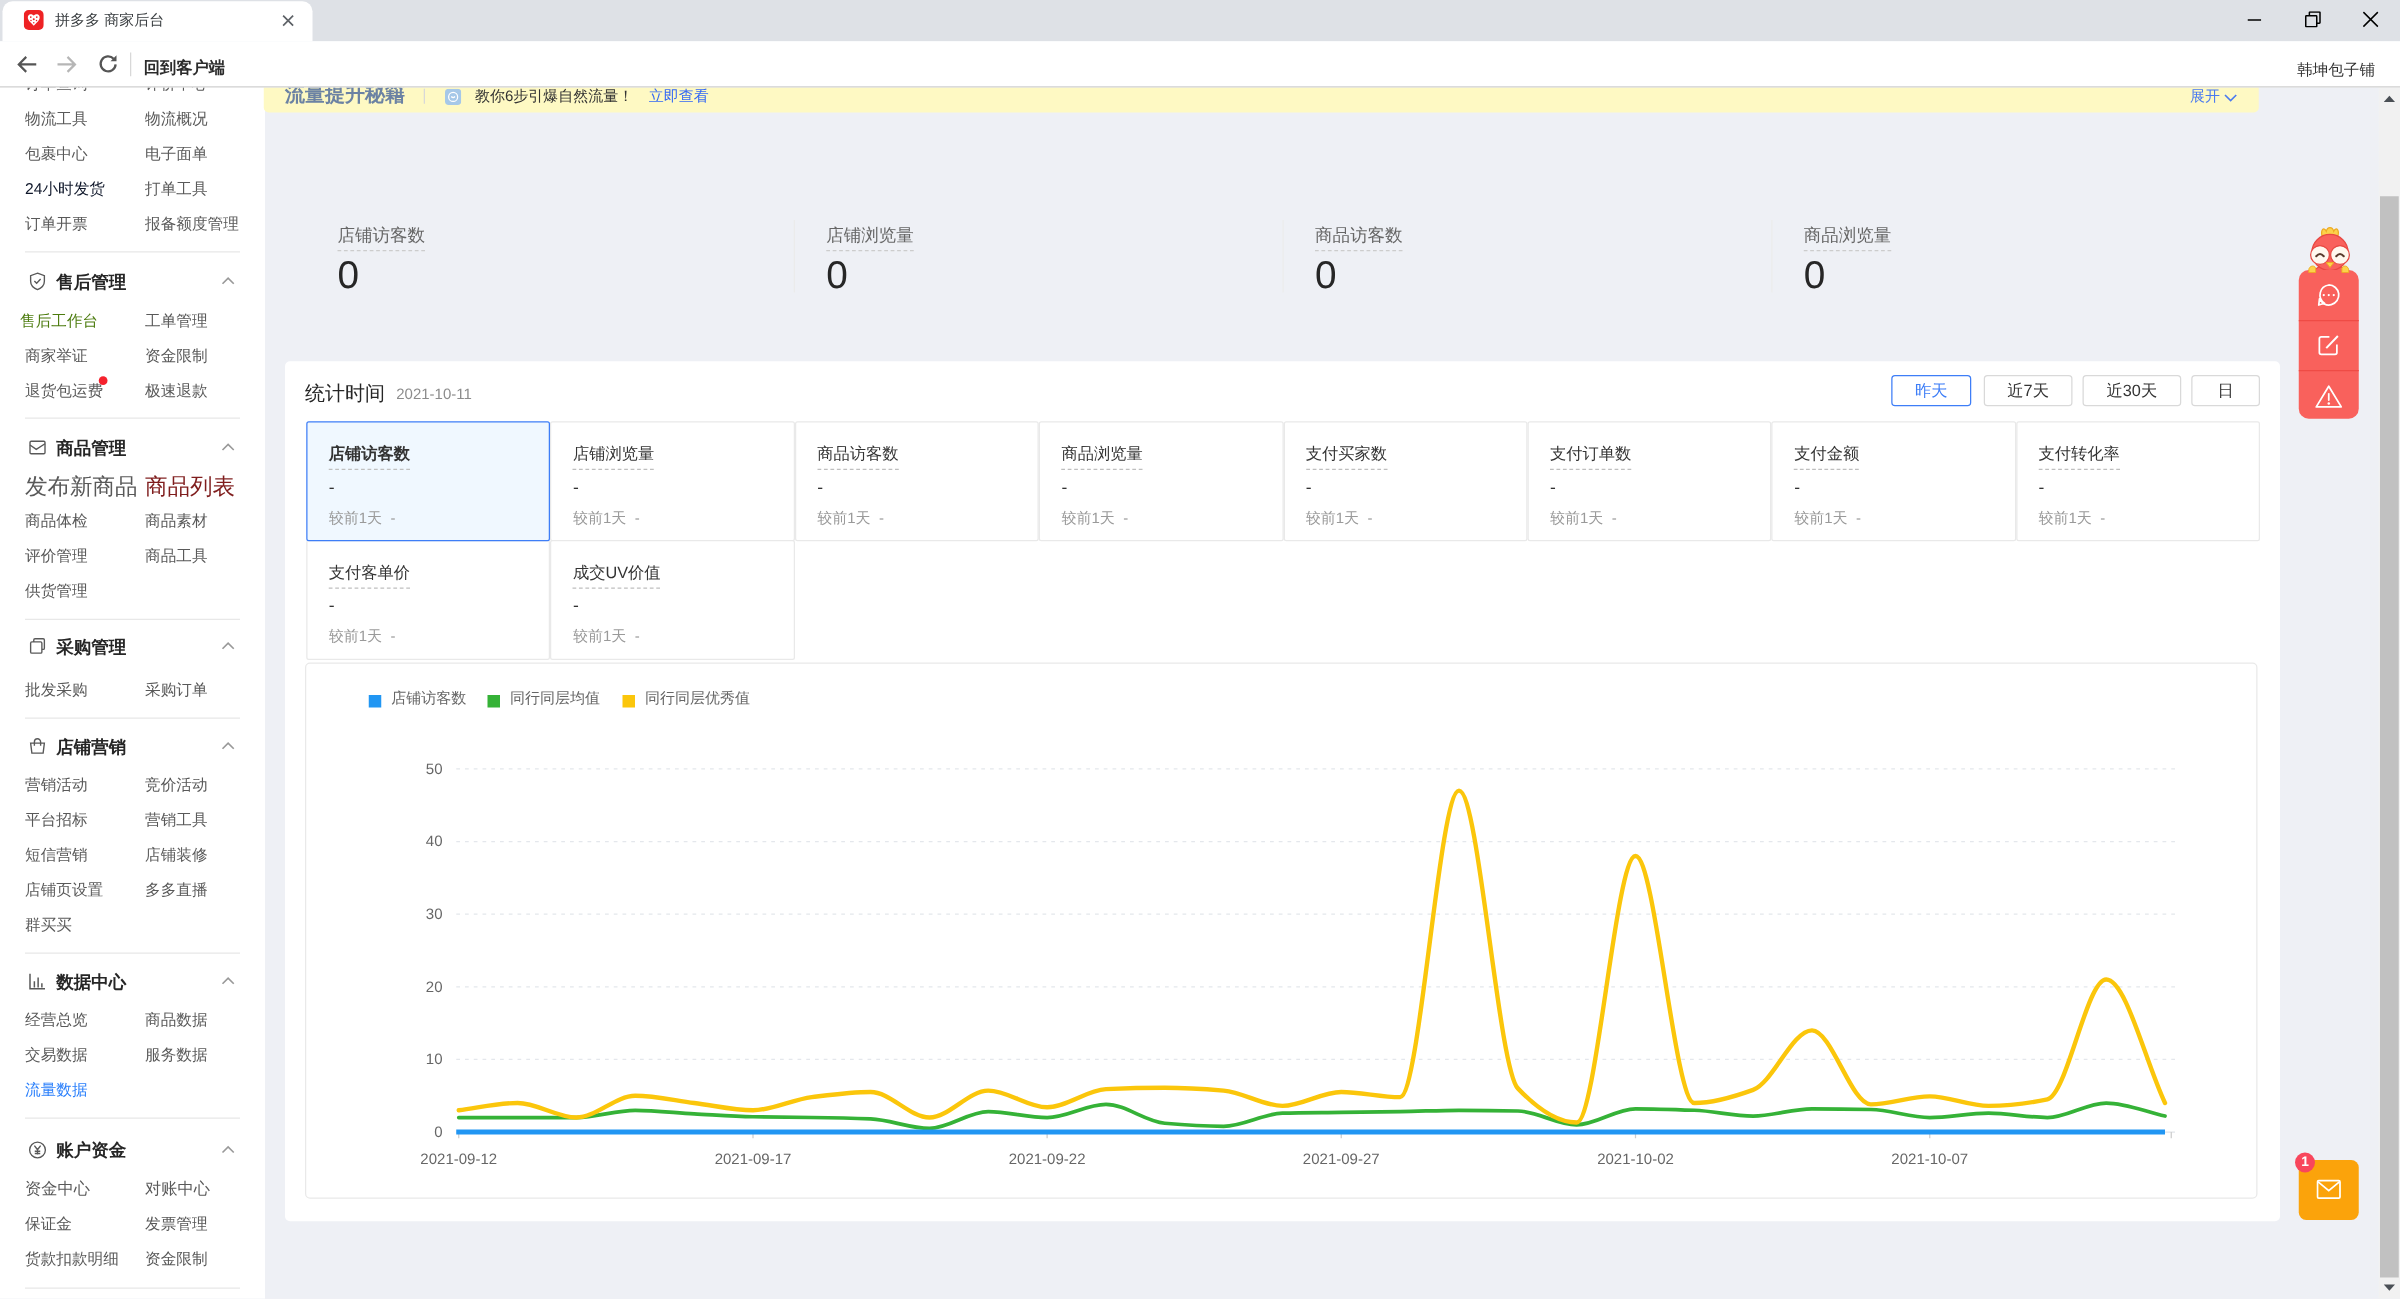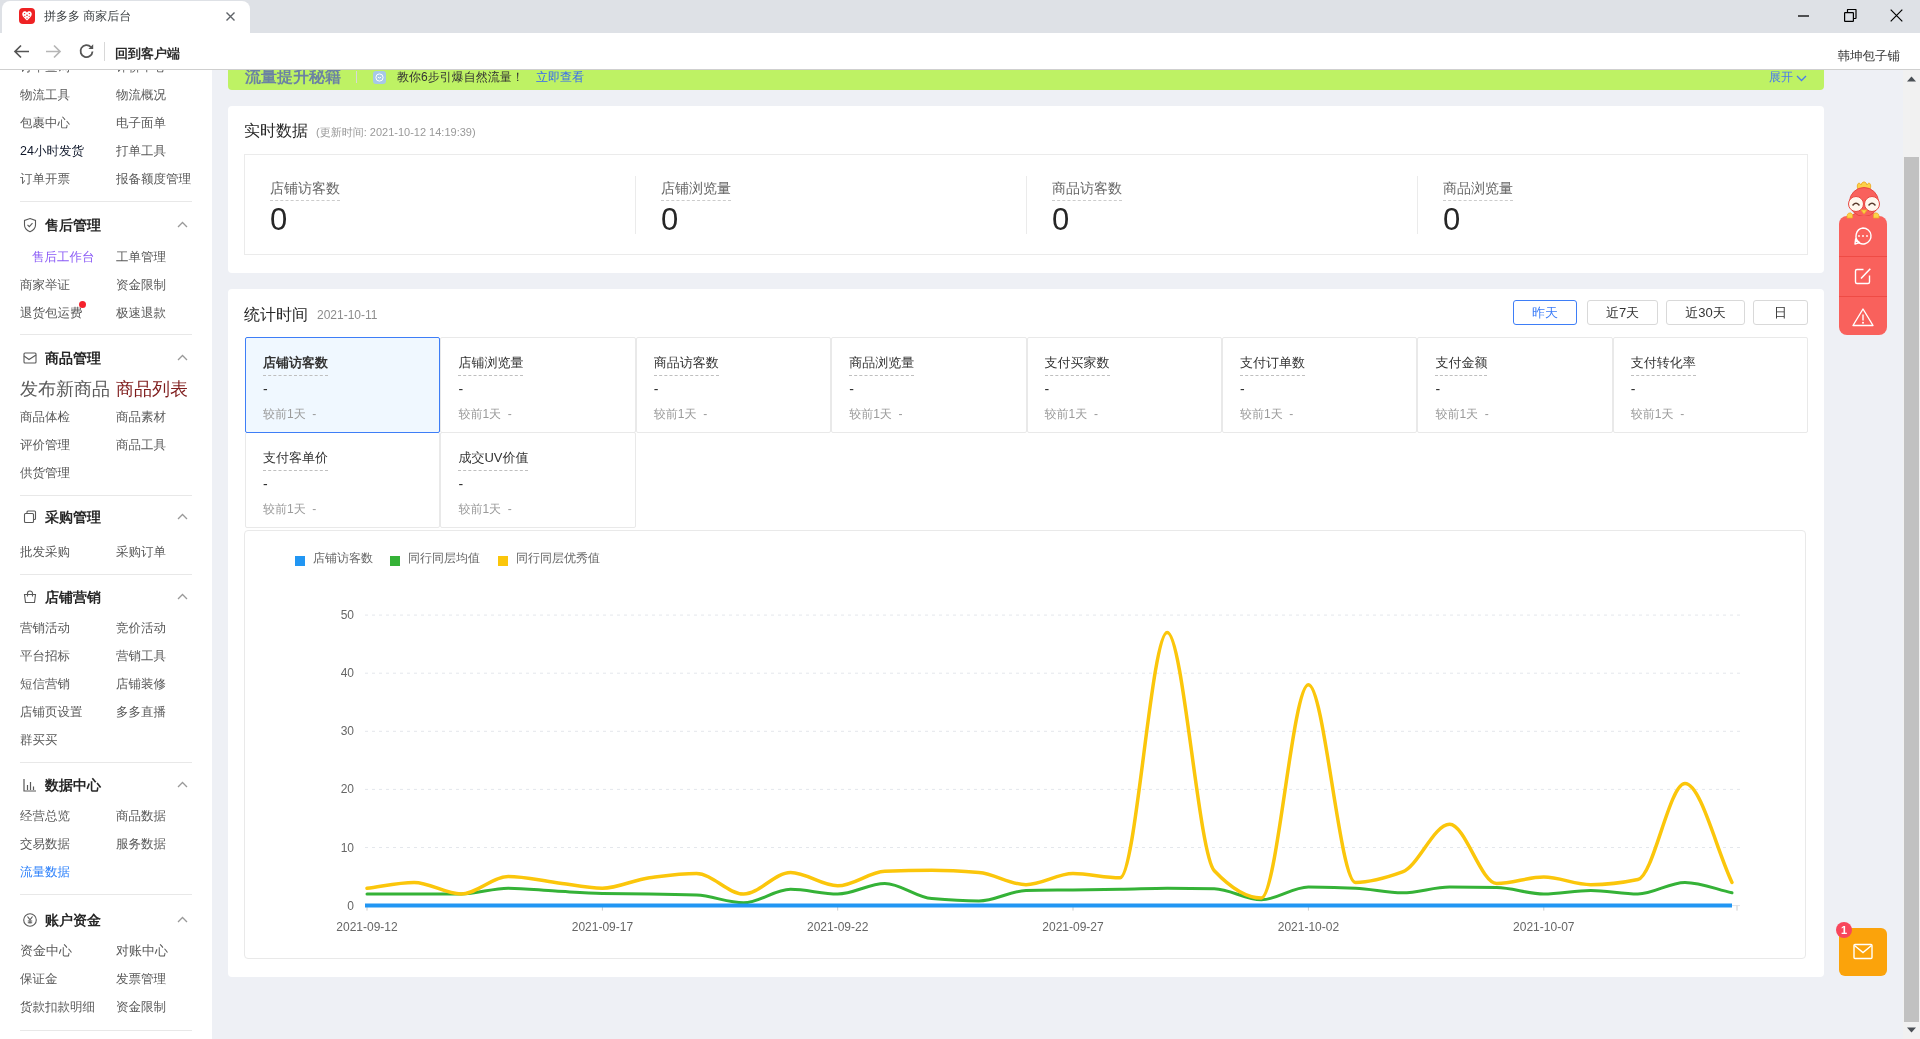--- a/index.html
+++ b/index.html
@@ -74,21 +74,21 @@
         <span style="position:absolute;left:2px;top:6px"><svg width="16" height="16" viewBox="0 0 16 16" fill="none" stroke="#595959" stroke-width="1.1">
             <path d="M8 1.5 L13.5 3.5 V8 C13.5 11.5 11 13.5 8 14.7 C5 13.5 2.5 11.5 2.5 8 V3.5 Z"></path>
             <path d="M5.5 7.8 L7.3 9.6 L10.5 6.2"></path>
           </svg></span>
         <span style="position:absolute;left:25px;top:0;line-height:28px;font-size:14px;color:#262626;font-weight:bold">售后管理</span>
         <svg style="position:absolute;right:4px;top:10px" width="11" height="7" viewBox="0 0 11 7" fill="none" stroke="#999" stroke-width="1.3">
           <path d="M1 6 L5.5 1.5 L10 6"></path>
         </svg>
       </div>
       <div style="position:absolute;left:0;top:176.5px;height:28px;width:212px;font-size:12.5px;line-height:28px">
-        <span style="position:absolute;left:32px;color:#8b5cf6">售后工作台</span>
+        <span style="position:absolute;left:16px;color:#4d7c0f">售后工作台</span>
         <span style="position:absolute;left:116px;color:#595959">工单管理</span>
       </div>
       <div style="position:absolute;left:0;top:204.5px;height:28px;width:212px;font-size:12.5px;line-height:28px">
         <span style="position:absolute;left:20px;color:#595959">商家举证</span>
         <span style="position:absolute;left:116px;color:#595959">资金限制</span>
       </div>
       <div style="position:absolute;left:0;top:233.0px;height:28px;width:212px;font-size:12.5px;line-height:28px">
         <span style="position:absolute;left:20px;color:#595959">退货包运费</span>
         <span style="position:absolute;left:79px;top:2px;width:7px;height:7px;border-radius:50%;background:#f5222d"></span>
         <span style="position:absolute;left:116px;color:#595959">极速退款</span>
@@ -206,39 +206,34 @@
       <div style="position:absolute;left:0;top:898.5px;height:28px;width:177px;font-size:12.5px;line-height:28px">
         <span style="position:absolute;left:20px;color:#595959">保证金</span>
         <span style="position:absolute;left:116px;color:#595959">发票管理</span>
       </div>
       <div style="position:absolute;left:0;top:926.5px;height:28px;width:212px;font-size:12.5px;line-height:28px">
         <span style="position:absolute;left:20px;color:#595959">货款扣款明细</span>
         <span style="position:absolute;left:116px;color:#595959">资金限制</span>
       </div>
       <div style="position:absolute;left:20px;top:963.8px;width:172px;height:1px;background:#e8e8e8"></div>
     </div>
-<div style="position:absolute;left:228px;top:-14px;width:1596px;height:38px;background:#bef264;border-radius:0 0 4px 4px">
+<div style="position:absolute;left:211px;top:-14px;width:1596px;height:38px;background:#fef9c3;border-radius:0 0 4px 4px">
 <span style="position:absolute;left:17px;top:6px;line-height:38px;font-size:16px;font-weight:bold;color:#6b82a3">流量提升秘籍</span>
 <div style="position:absolute;left:128px;top:19px;width:1px;height:12px;background:#d8d8d8"></div>
 <svg style="position:absolute;left:145px;top:19px" width="13" height="13" viewBox="0 0 13 13">
         <rect width="13" height="13" rx="3" fill="#a6c8e8"></rect>
         <circle cx="6.5" cy="6.5" r="3.6" fill="none" stroke="#fff" stroke-width="1"></circle>
         <path d="M5 6.2 q1.5 1.6 3 0" fill="none" stroke="#fff" stroke-width="1"></path>
       </svg>
 <span style="position:absolute;left:169px;top:6px;line-height:38px;font-size:12px;color:#333">教你6步引爆自然流量！</span>
 <span style="position:absolute;left:308px;top:6px;line-height:38px;font-size:12px;color:#3468f5">立即查看</span>
 <span style="position:absolute;left:1541px;top:6px;line-height:38px;font-size:12px;color:#4a7af0">展开</span>
 <svg style="position:absolute;left:1568px;top:23px" width="11" height="7" viewBox="0 0 11 7" fill="none" stroke="#4a7af0" stroke-width="1.3">
         <path d="M1 1 L5.5 5.5 L10 1"></path>
       </svg>
-</div>
-<div style="position:absolute;left:228px;top:40px;width:1596px;height:167px;background:#fff;border-radius:4px">
-<span style="position:absolute;left:16px;top:15px;font-size:16px;color:#262626;font-weight:500">实时数据</span>
-<span style="position:absolute;left:88px;top:19px;font-size:11px;color:#999">(更新时间: 2021-10-12 14:19:39)</span>
-<div style="position:absolute;left:16px;top:48px;width:1564px;height:101px;border:1px solid #ebebeb;box-sizing:border-box"></div>
 </div>
 <span style="position:absolute;left:270px;top:114px;font-size:14px;color:#666;border-bottom:1px dashed #ccc;padding-bottom:2px">店铺访客数</span>
     <span style="position:absolute;left:270px;top:136px;font-size:31px;color:#262626">0</span>
     <div style="position:absolute;left:635px;top:110px;width:1px;height:58px;background:#ebebeb"></div>
     <span style="position:absolute;left:661px;top:114px;font-size:14px;color:#666;border-bottom:1px dashed #ccc;padding-bottom:2px">店铺浏览量</span>
     <span style="position:absolute;left:661px;top:136px;font-size:31px;color:#262626">0</span>
     <div style="position:absolute;left:1026px;top:110px;width:1px;height:58px;background:#ebebeb"></div>
     <span style="position:absolute;left:1052px;top:114px;font-size:14px;color:#666;border-bottom:1px dashed #ccc;padding-bottom:2px">商品访客数</span>
     <span style="position:absolute;left:1052px;top:136px;font-size:31px;color:#262626">0</span>
     <div style="position:absolute;left:1417px;top:110px;width:1px;height:58px;background:#ebebeb"></div>

